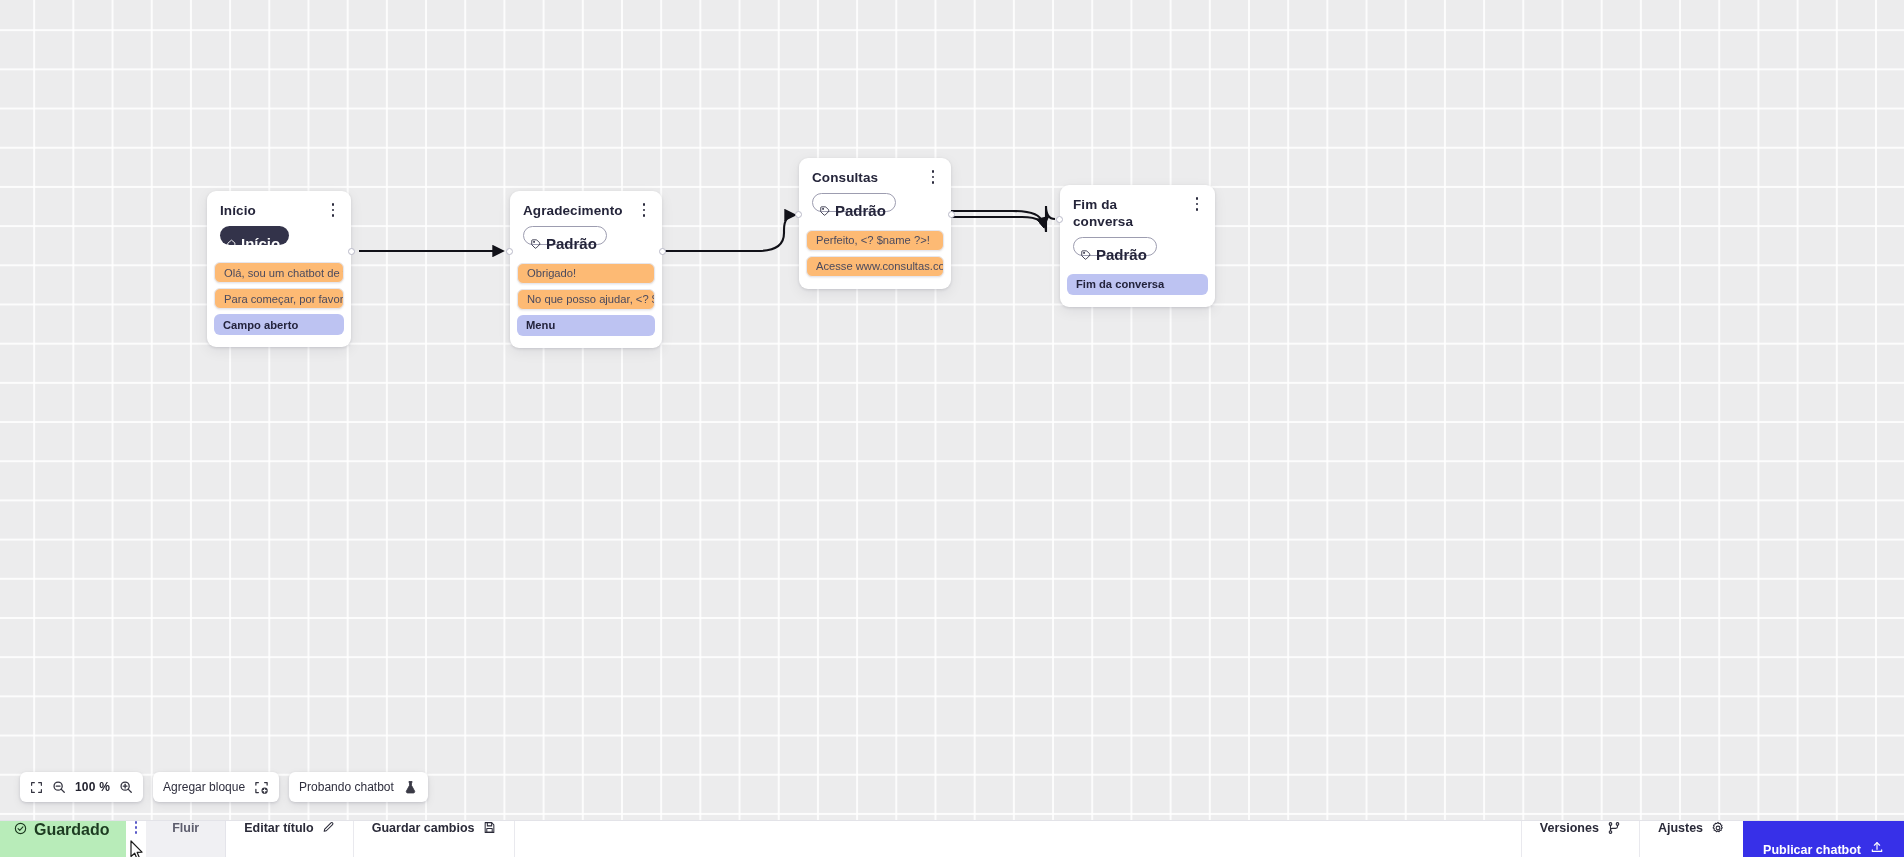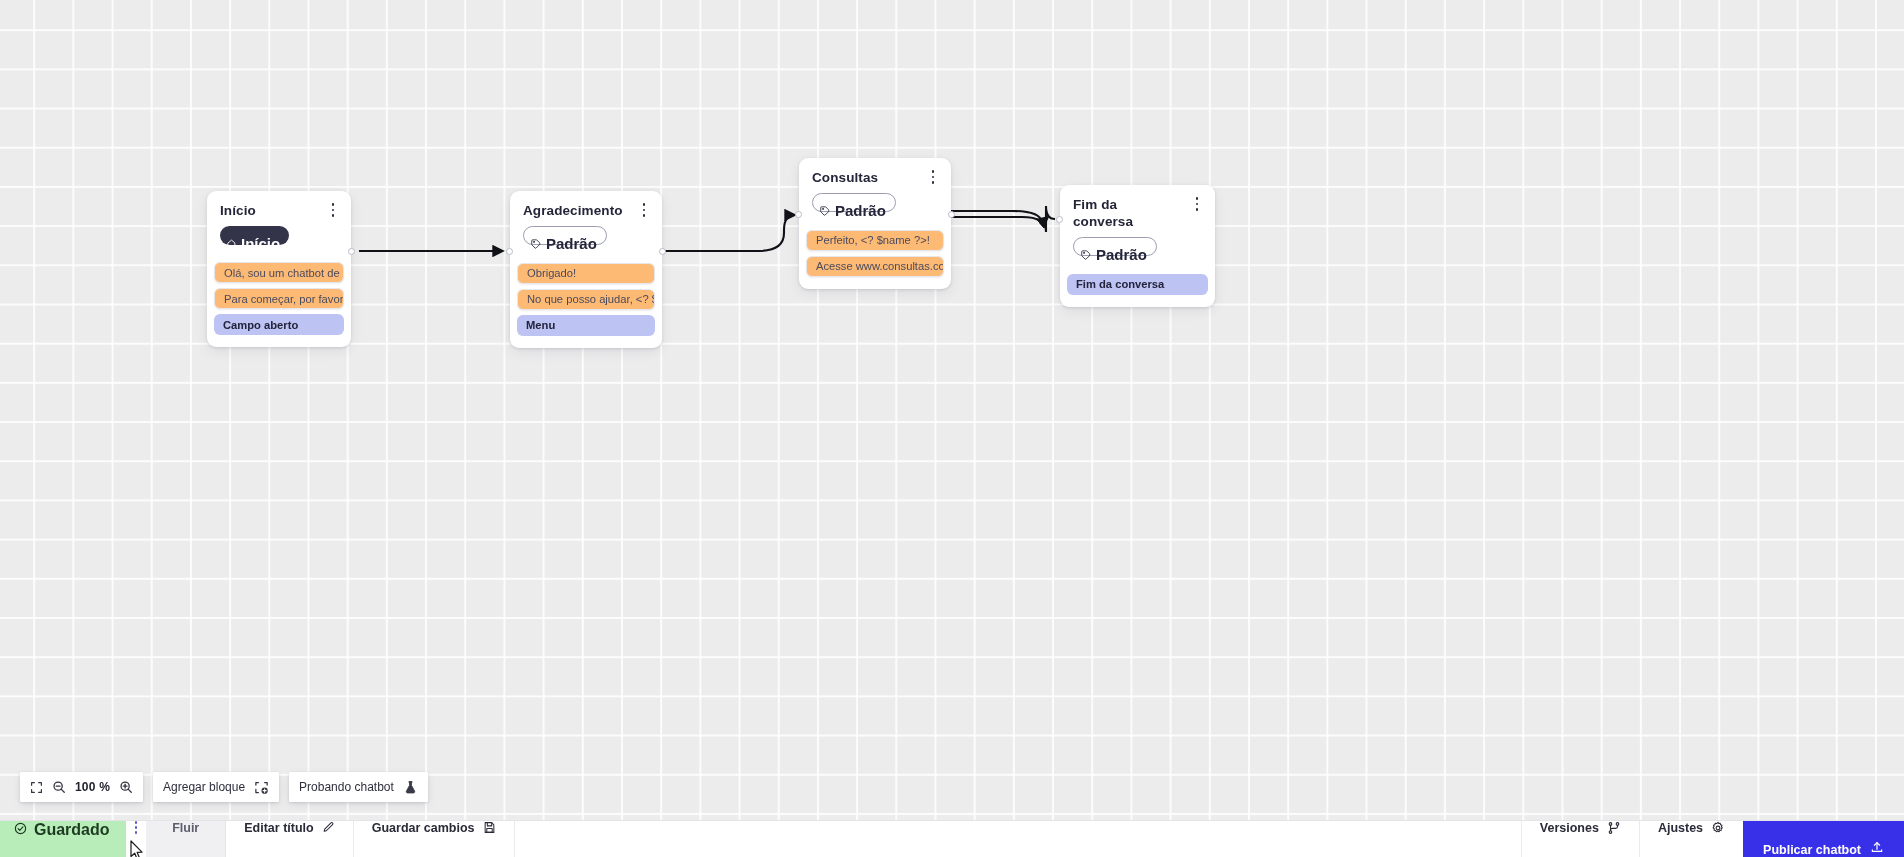--- a/index.html
+++ b/index.html
@@ -119,21 +119,21 @@
 
   
   #float-toolbar {
     position: absolute;
     left: 20px; bottom: 55px;
     display: flex; align-items: center; gap: 10px;
     z-index: 20;
   }
   .tb-group {
     background: #ffffff;
-    border-radius: 1px;
+    border-radius: 6px;
     height: 30px;
     display: flex; align-items: center;
     box-shadow: 0 1px 3px rgba(20,20,40,0.14), 0 3px 10px rgba(20,20,40,0.07);
     padding: 0 10px;
     gap: 9px;
     font-size: 12px;
     color: #30303f;
     cursor: pointer;
     white-space: nowrap;
   }

